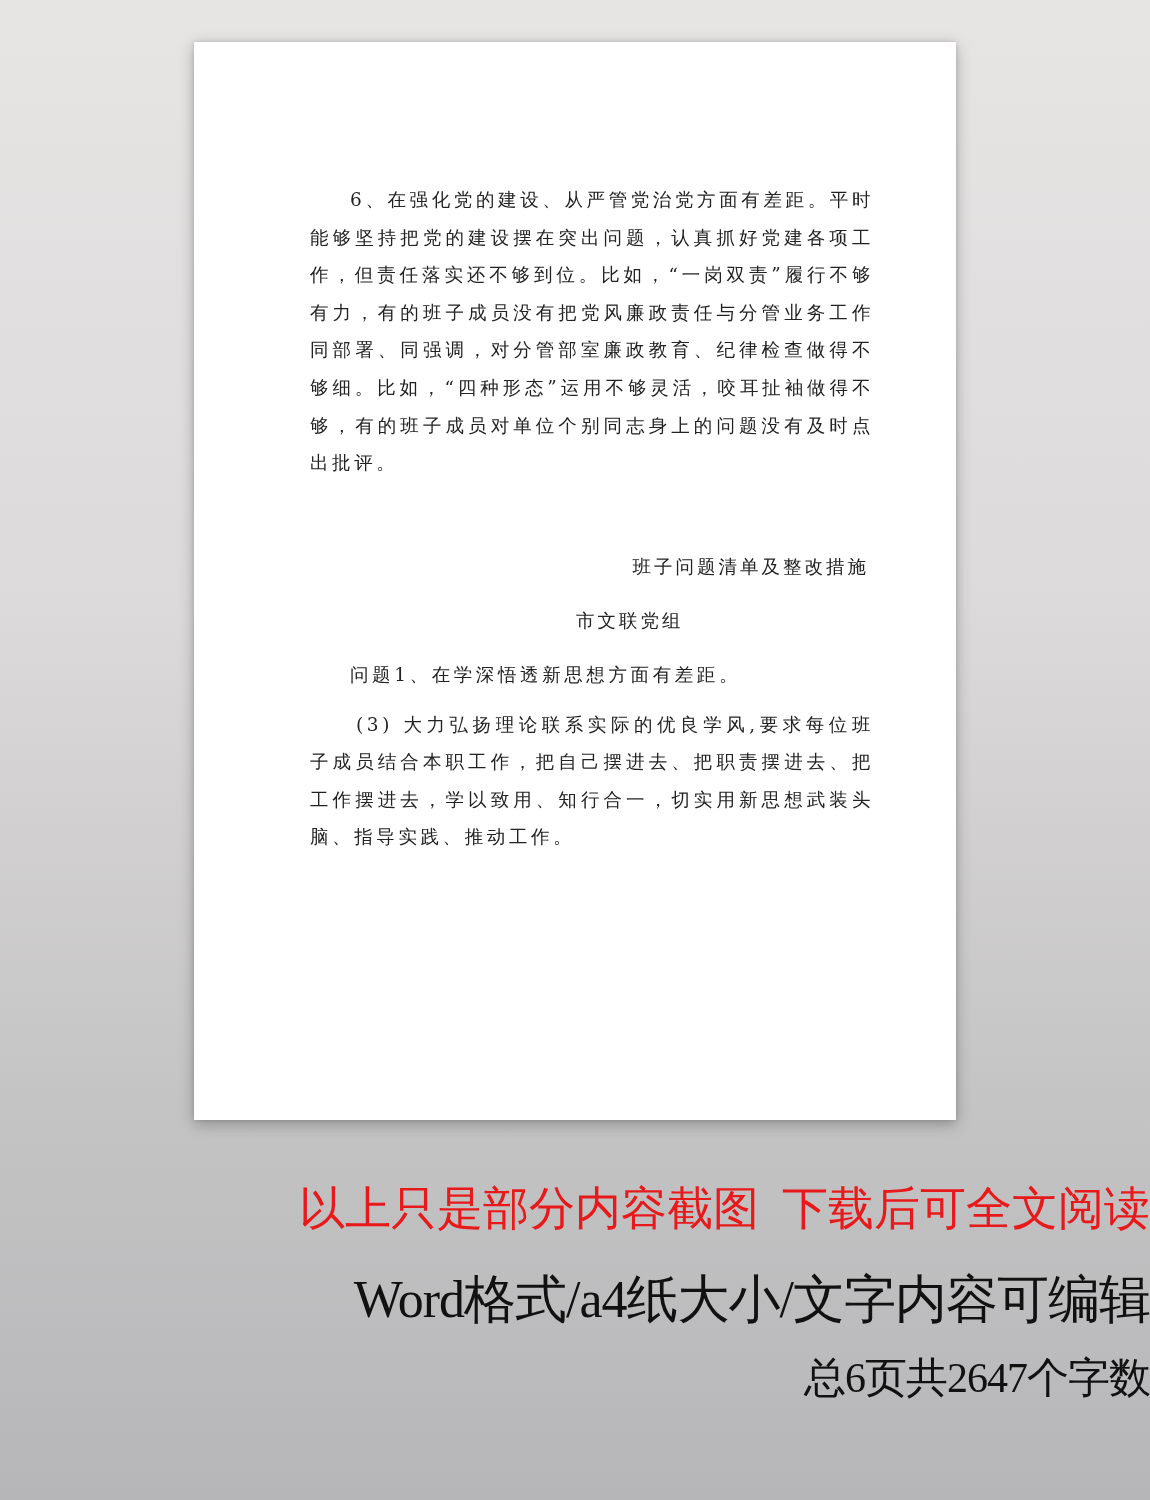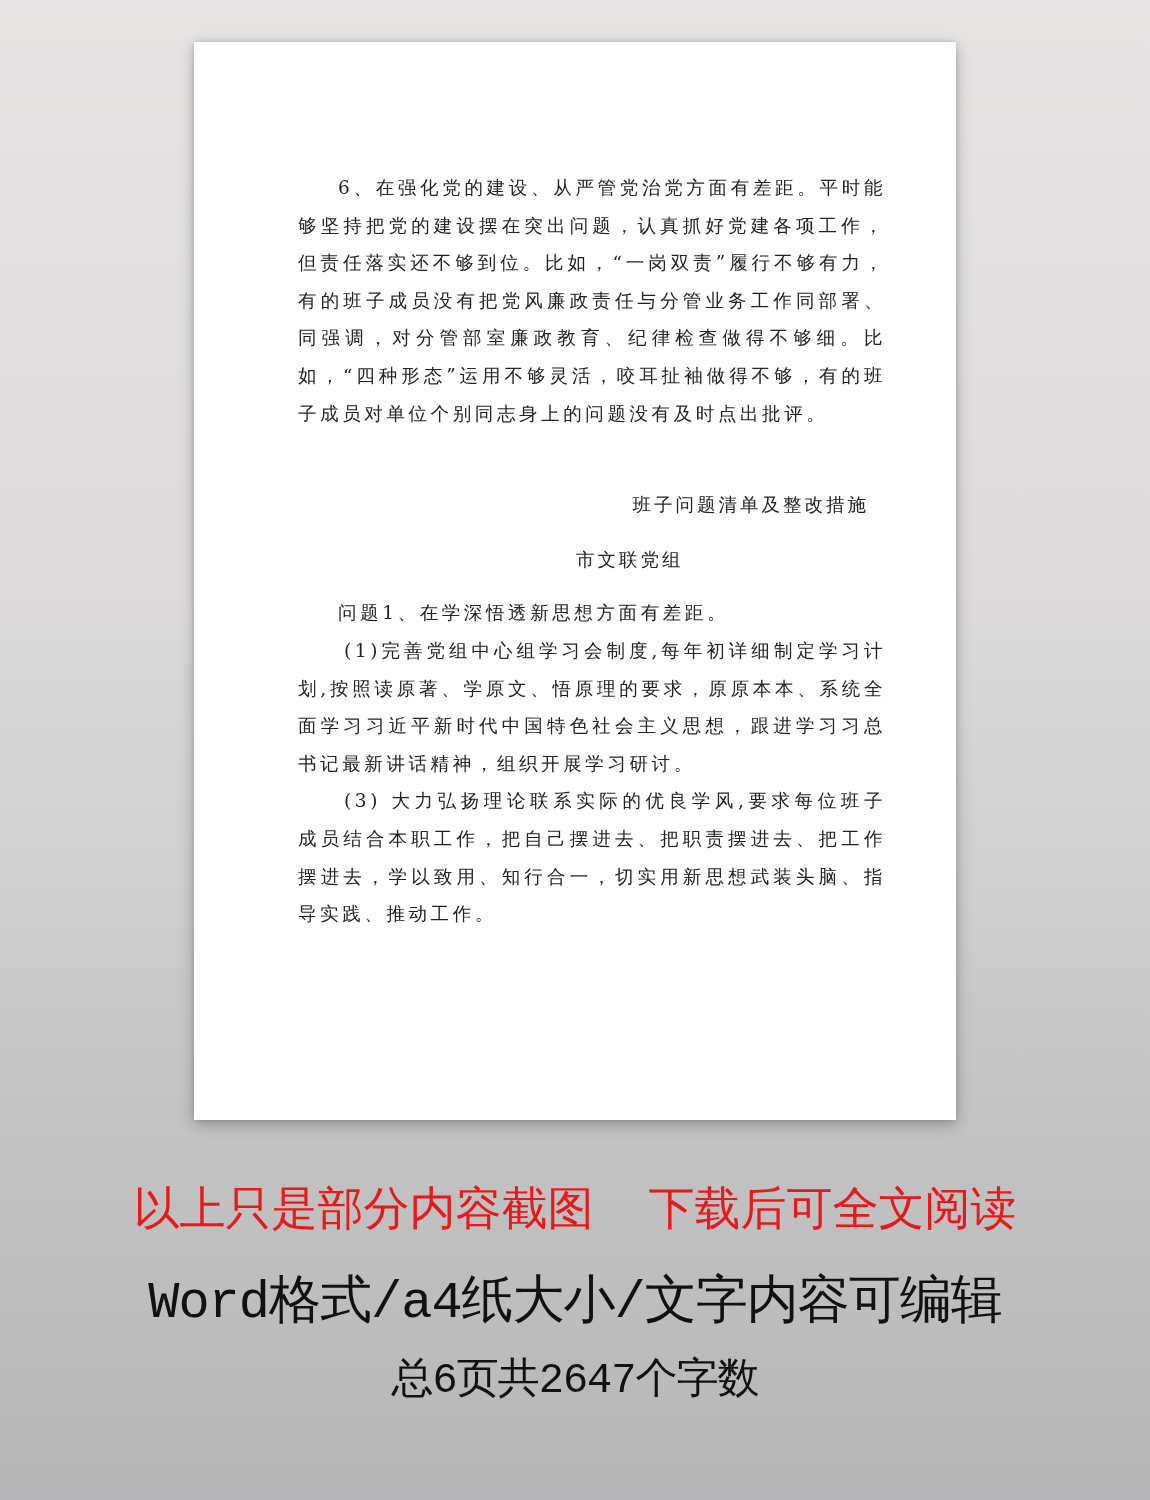--- a/index.html
+++ b/index.html
@@ -12,44 +12,43 @@
   .page {
     position: absolute; left: 194px; top: 42px; width: 762px; height: 1078px;
     background: #ffffff;
     box-shadow: 0 4px 14px rgba(0,0,0,0.28), 0 0 4px rgba(0,0,0,0.12);
   }
   .body-text {
     position: absolute; left: 104px; top: 127px; width: 588px;
     font-size: 18.5px; color: #222; line-height: 37.6px;
     letter-spacing: 3.6px; text-align: justify;
   }
-  .para { margin: 0; }
+  .para { margin: 12px; }
   .indent { text-indent: 40px; }
   .indent2 { text-indent: 46px; }
   .title { text-align: right; margin: 17px; letter-spacing: 3px; }
   .subtitle { margin: 16px; padding-left: 262px; letter-spacing: 3px; }
   .gap { height: 37px; }
   .banner {
-    position: absolute; left: 0; width: 1150px; text-align: center;
-    font-family: Liberation Mono, monospace;
+    position: absolute; left: 0; width: 1150px; text-align: right;
+    font-family: Liberation Serif, serif;
   }
   .banner-red { top: 1178px; font-size: 46px; color: #e8191b; letter-spacing: 0px; }
   .banner-black1 { top: 1265px; font-size: 52px; color: #111; letter-spacing: -1px; }
   .banner-black2 { top: 1350px; font-size: 42px; color: #111; letter-spacing: -1px; }
 </style>
 </head>
 <body>
 
 <div class="page">
   <div class="body-text">
     <p class="para indent">6、在强化党的建设、从严管党治党方面有差距。平时能够坚持把党的建设摆在突出问题，认真抓好党建各项工作，但责任落实还不够到位。比如，“一岗双责”履行不够有力，有的班子成员没有把党风廉政责任与分管业务工作同部署、同强调，对分管部室廉政教育、纪律检查做得不够细。比如，“四种形态”运用不够灵活，咬耳扯袖做得不够，有的班子成员对单位个别同志身上的问题没有及时点出批评。</p>
     <div class="gap"></div>
     <p class="title">班子问题清单及整改措施</p>
     <p class="subtitle">市文联党组</p>
     <p class="para indent">问题1、在学深悟透新思想方面有差距。</p>
-    <p class="para indent2">(1)完善党组中心组学习会制度,每年初详细制定学习计划,按照读原著、学原文、悟原理的要求，原原本本、系统全面学习习近平新时代中国特色社会主义思想，跟进学习习总书记最新讲话精神，组织开展学习研讨。</p>
     <p class="para indent2">(3) 大力弘扬理论联系实际的优良学风,要求每位班子成员结合本职工作，把自己摆进去、把职责摆进去、把工作摆进去，学以致用、知行合一，切实用新思想武装头脑、指导实践、推动工作。</p>
   </div>
 </div>
 
 <div class="banner banner-red" style="white-space: pre;">以上只是部分内容截图  下载后可全文阅读</div>
 <div class="banner banner-black1">Word格式/a4纸大小/文字内容可编辑</div>
 <div class="banner banner-black2">总6页共2647个字数</div>
 
 </body></html>

